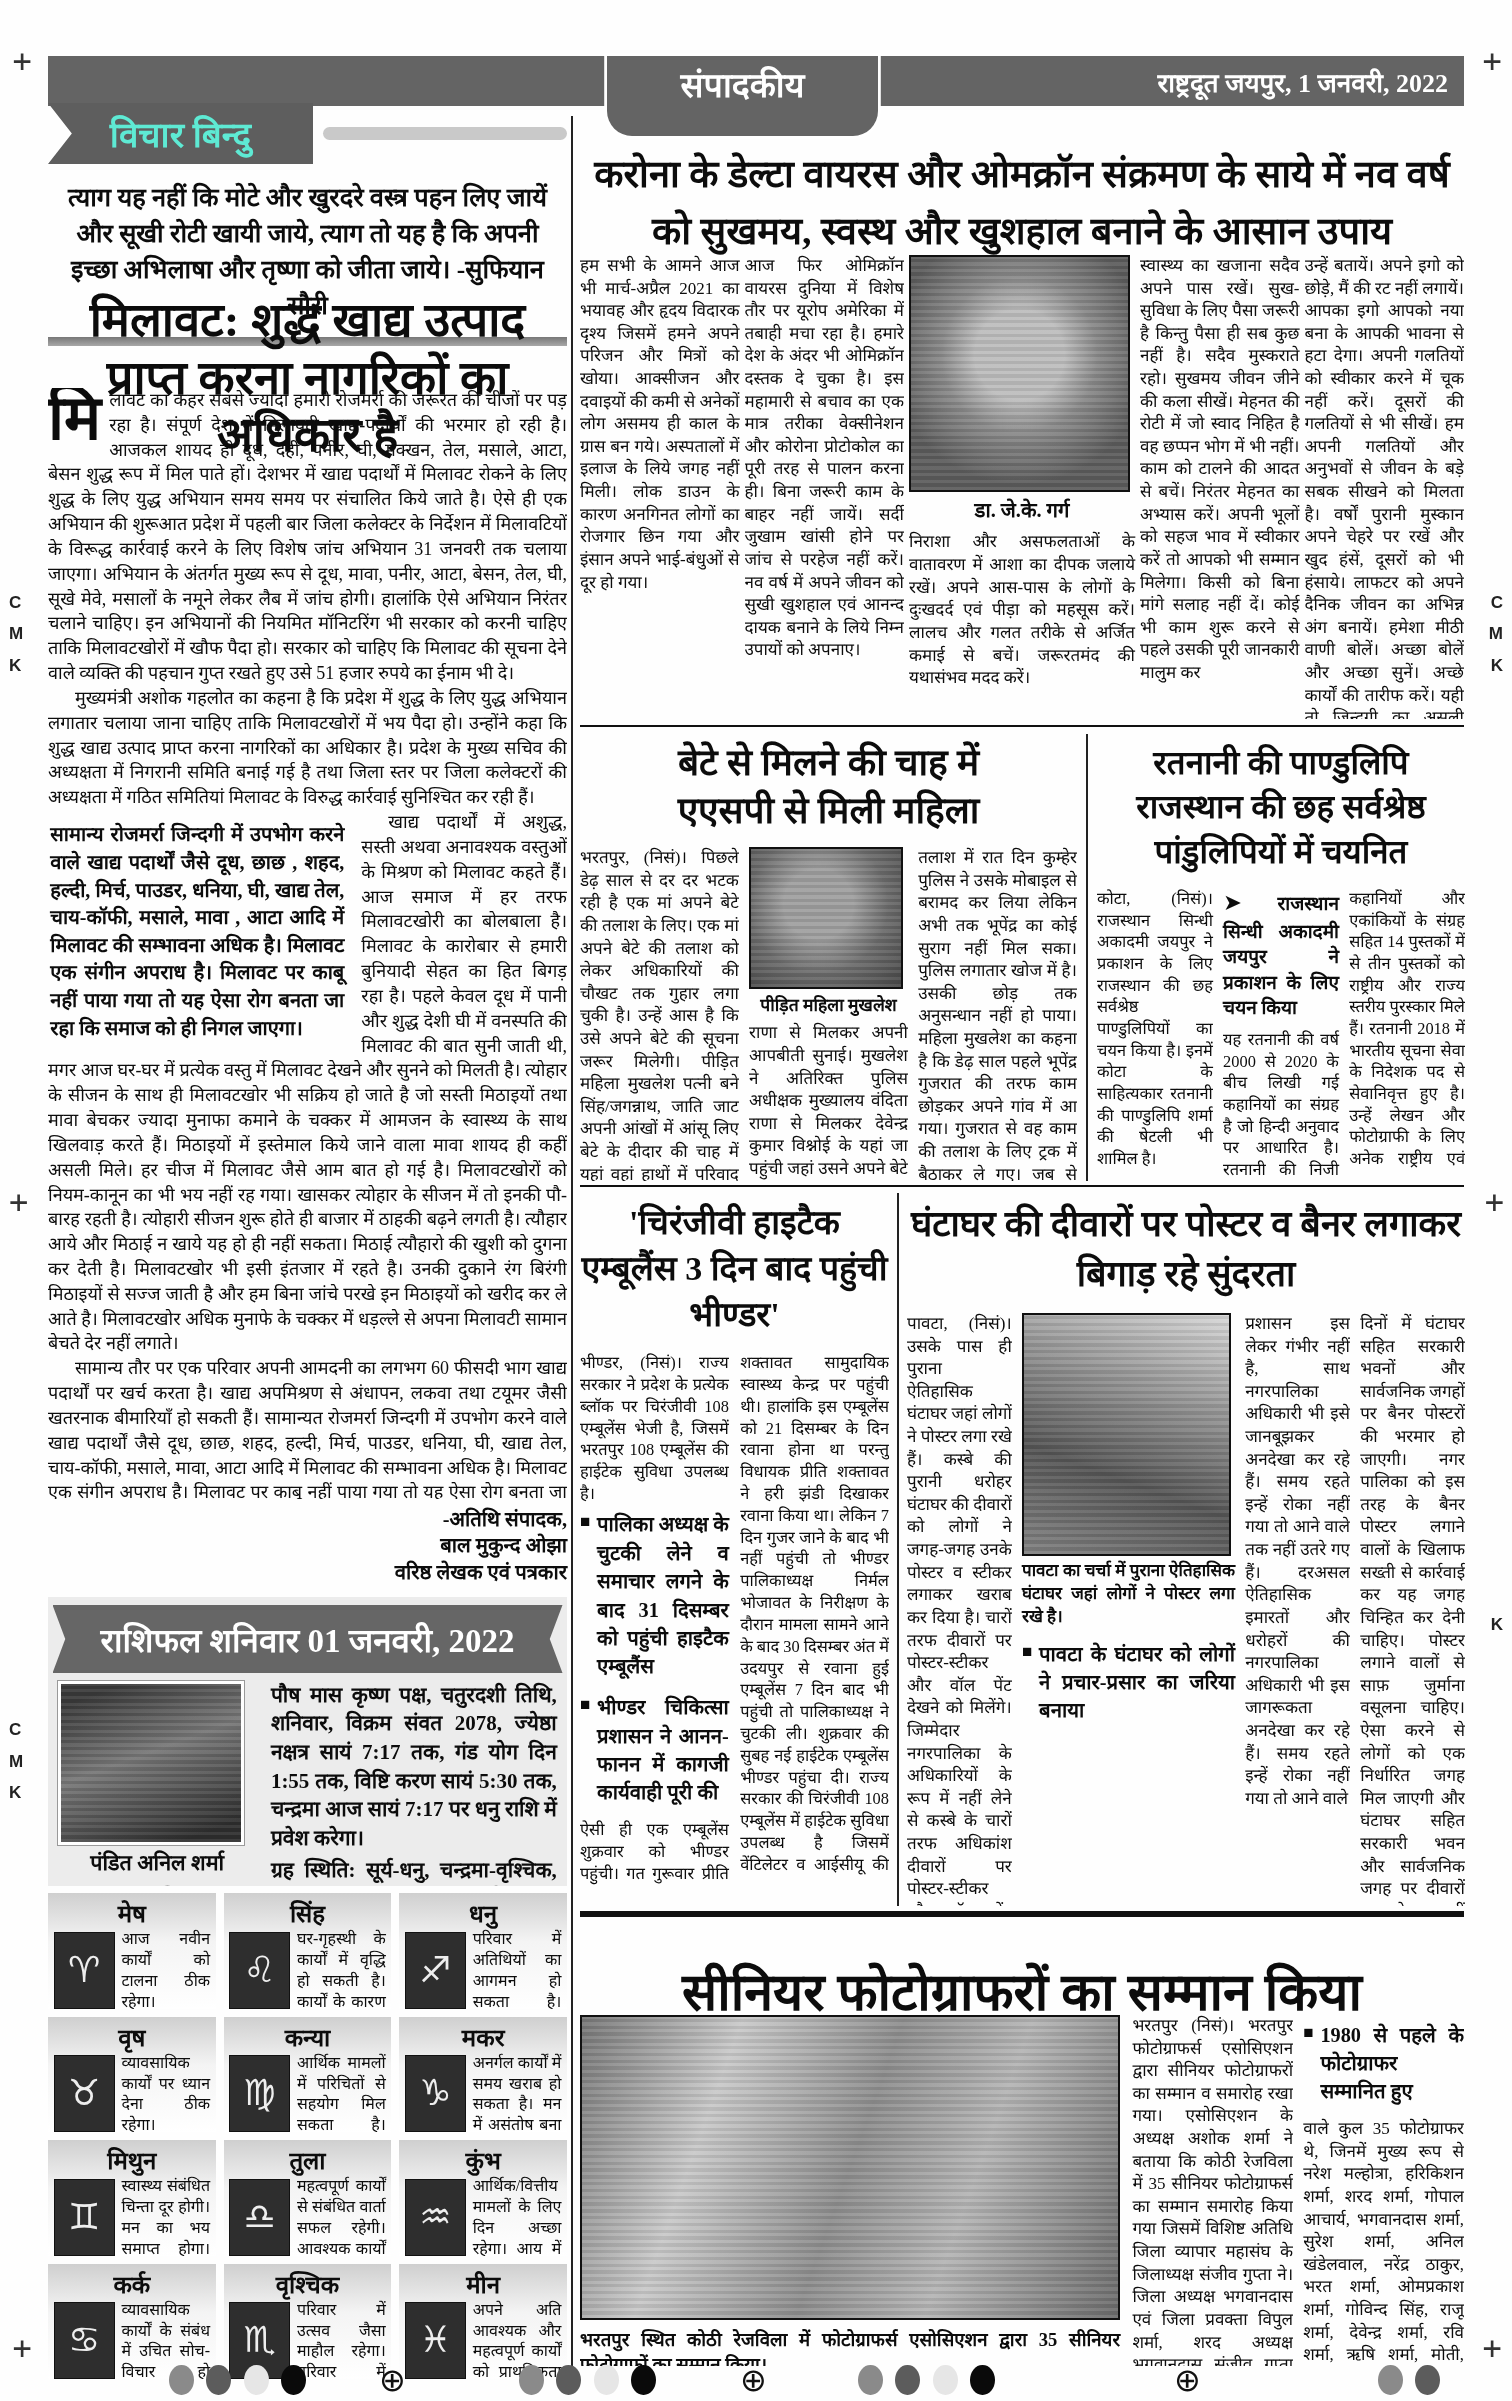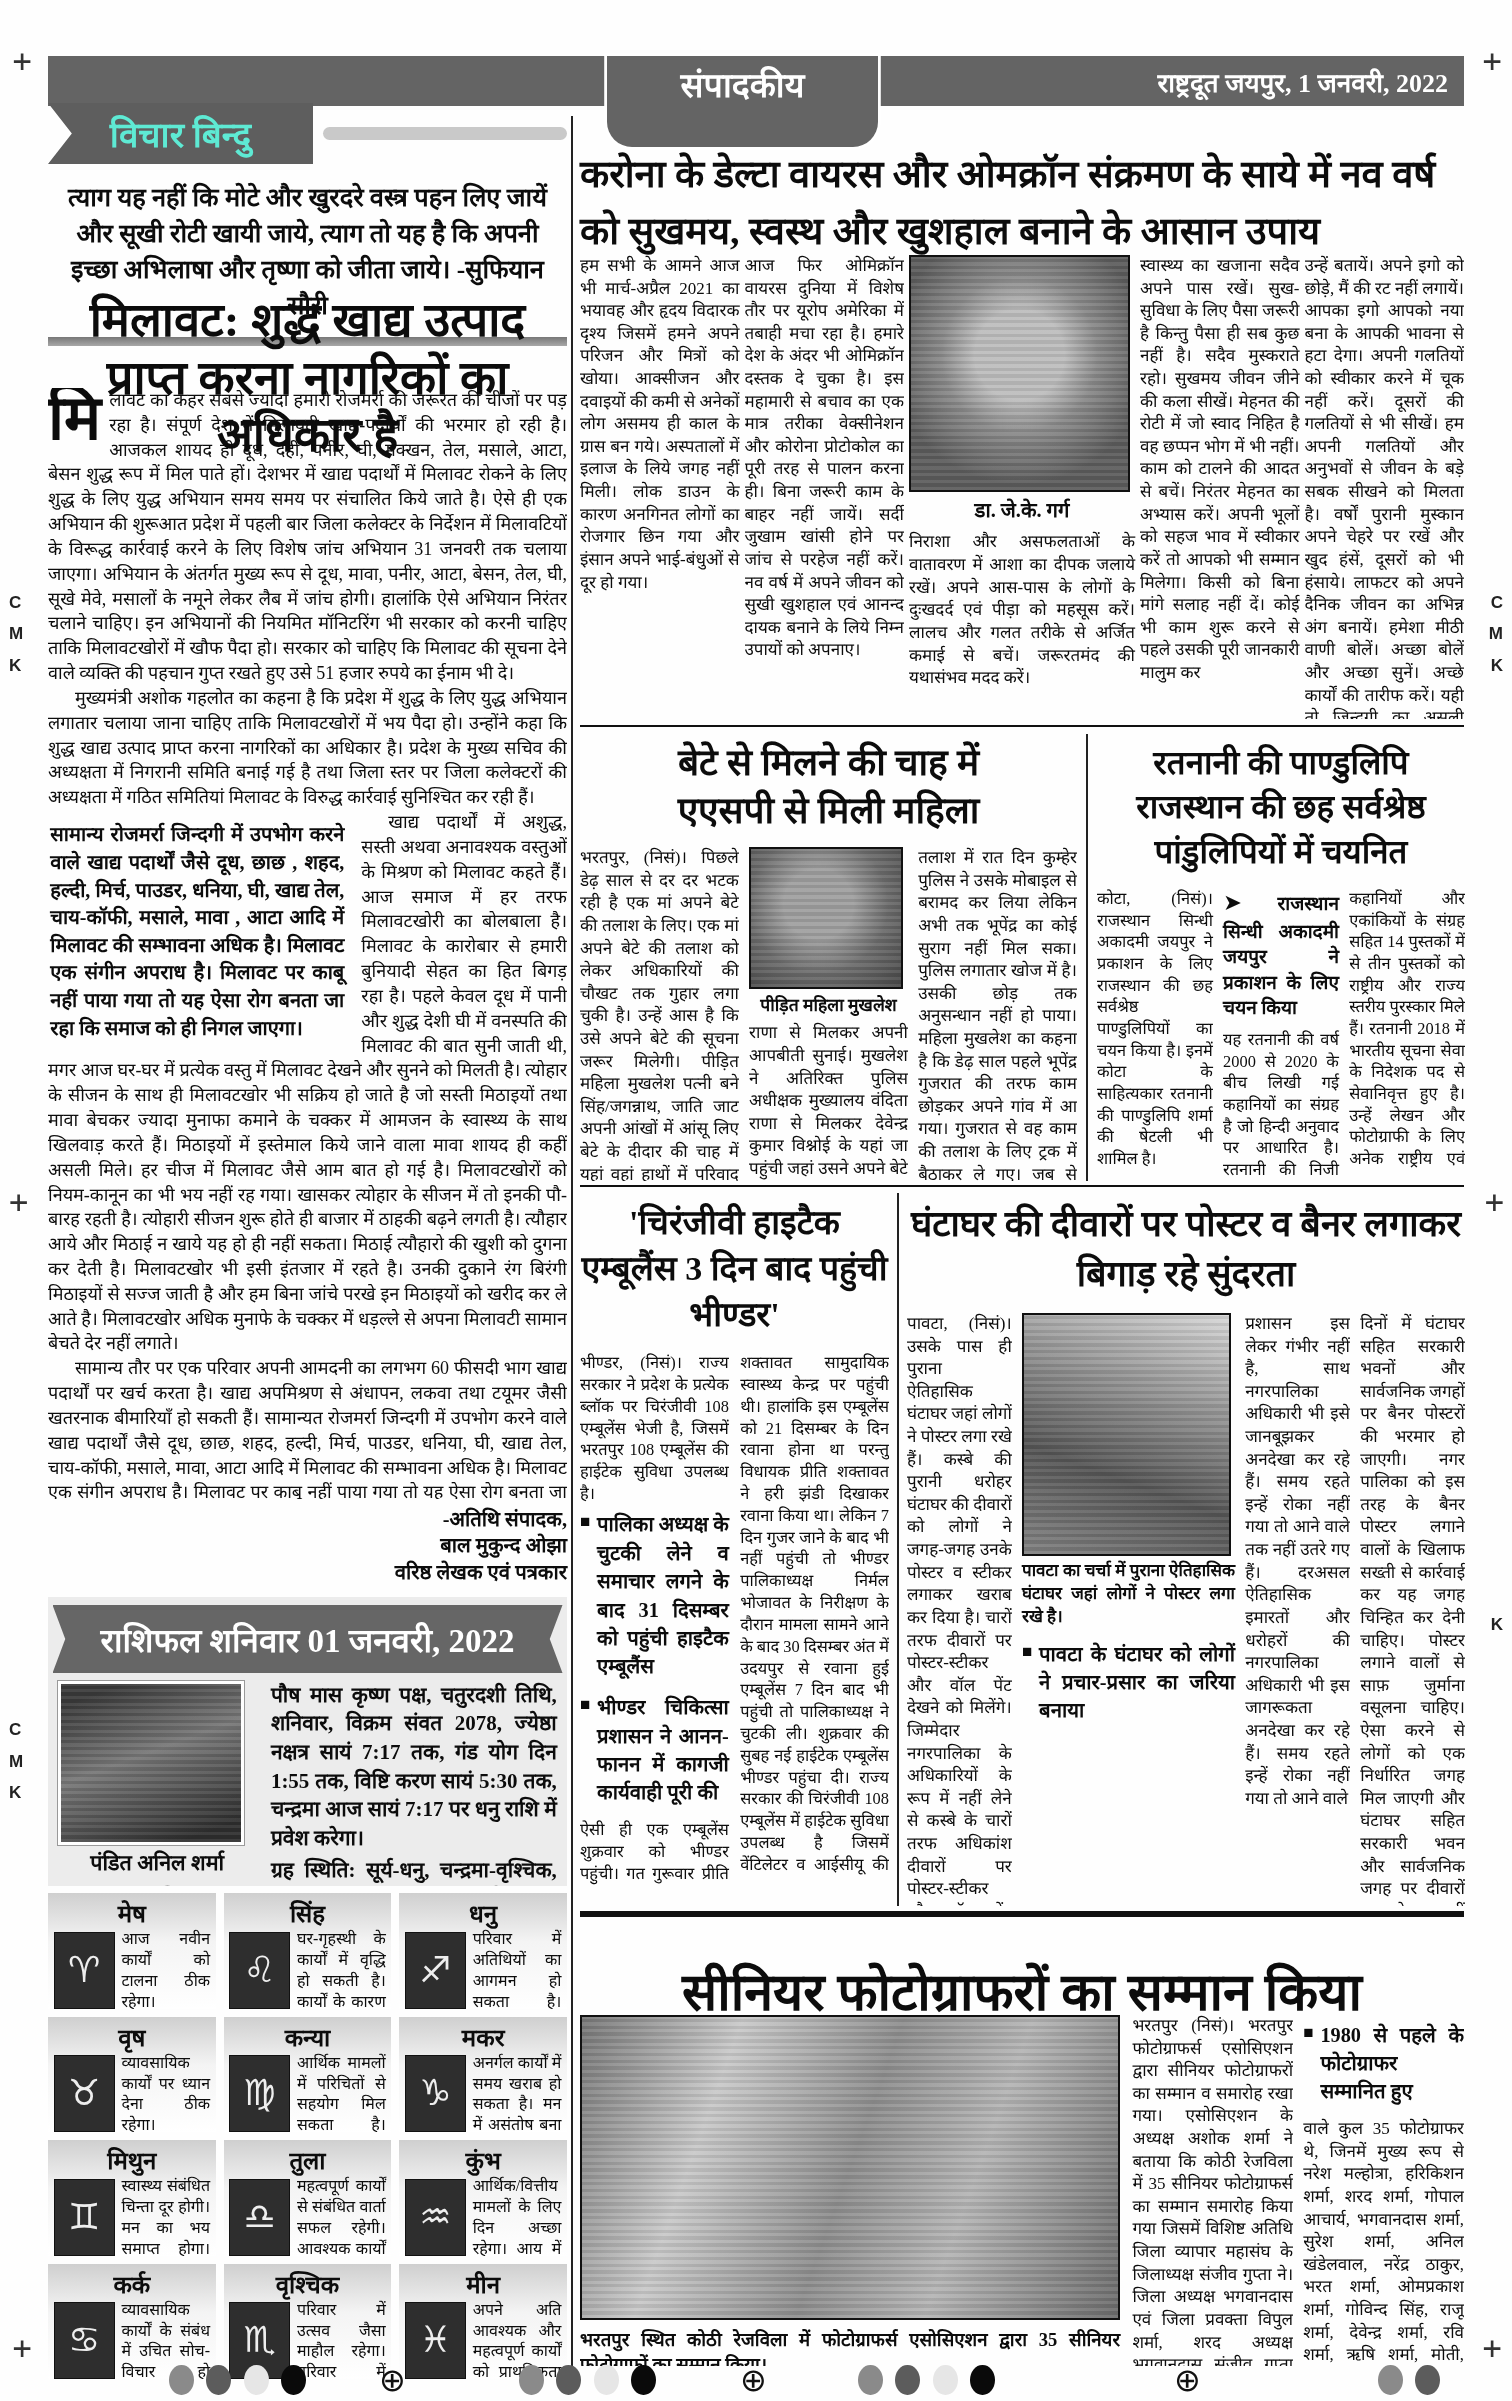--- a/index.html
+++ b/index.html
@@ -7,21 +7,21 @@
         font-family:"Liberation Serif","DejaVu Sans",serif;color:#0c0c0c;overflow:hidden;}
   
   .cropmark{position:absolute;font-family:"DejaVu Sans Mono",monospace;font-size:32px;color:#333;line-height:1;}
   .edge-letter{position:absolute;font-family:"Liberation Sans",sans-serif;font-size:17px;font-weight:bold;color:#222;}
   .regrow{position:absolute;bottom:4.5px;left:0;width:100%;height:34px;}
   .dotgroup{position:absolute;display:flex;gap:12.4px;top:2.3px;}
   .dot{width:25px;height:30.5px;border-radius:50%;}
   .target{position:absolute;top:-1.1px;font-size:32px;color:#111;}
   
   .masthead{position:absolute;left:48px;top:56px;width:1416px;height:50px;background:#646464;}
-  .masthead .tab{position:absolute;left:559px;top:0;width:271px;height:91px;background:#646464;
+  .masthead .tab{position:absolute;left:559px;top:0;width:271px;height:80px;background:#646464;
         border-radius:0 0 25px 25px;box-shadow:0 0 0 2.8px #fff;}
   .masthead .tab span{display:block;text-align:center;margin-top:4.5px;color:#fff;font-weight:bold;font-size:34px;}
   .masthead .edition{position:absolute;right:16px;top:8px;color:#fff;font-weight:bold;font-size:26px;}
   
   .vrule{position:absolute;width:1.7px;background:#222;}
   .hrule{position:absolute;height:2.3px;background:#111;}
   .hrule.thick{height:5.6px;}
   
   .vichar{position:absolute;left:48px;top:103px;width:519px;}
   .vichar-head{display:flex;align-items:center;}
@@ -63,21 +63,21 @@
   
   .zgrid{position:absolute;left:48px;top:1893px;width:519px;height:486px;
         display:grid;grid-template-columns:repeat(3,1fr);grid-template-rows:repeat(4,1fr);gap:8px;}
   .zcell{background:linear-gradient(#cfcfcf,#f4f4f4 42%,#fff);padding:3.4px 5.6px;overflow:hidden;}
   .zname{text-align:center;font-weight:bold;font-size:24px;}
   .zicon{float:left;width:59px;height:75px;background:#2e2e2e;color:#eee;font-size:36px;
         display:flex;align-items:center;justify-content:center;margin:2.3px 6.8px 2.3px 0;border:1.7px solid #111;
         font-family:"DejaVu Sans",sans-serif;}
   .ztext{font-size:16px;line-height:1.3;text-align:justify;}
   
-  .corona-headline{position:absolute;left:580px;top:121px;width:884px;
+  .corona-headline{position:absolute;left:580px;top:121px;width:884px;text-align:center;
         font-size:38px;font-weight:900;line-height:1.5;}
   .corona-body{position:absolute;left:580px;top:255px;width:884px;height:464px;display:flex;gap:5px;overflow:hidden;}
   .corona-col{flex:1;overflow:hidden;}
   .corona-photo-col{flex:0 0 226px;}
   .corona-photo-col .photo{width:221px;height:237px;
         background:radial-gradient(circle at 50% 42%,#bdbdbd 0 26%,#8a8a8a 45%,#5c5c5c 75%);}
   
   .beta{position:absolute;left:580px;top:734px;width:497px;height:447px;overflow:hidden;}
   .beta h2{margin:4.5px 0 12.4px 0;text-align:center;font-size:37px;line-height:1.3;font-weight:900;}
   .beta-cols{display:flex;gap:10.2px;}

